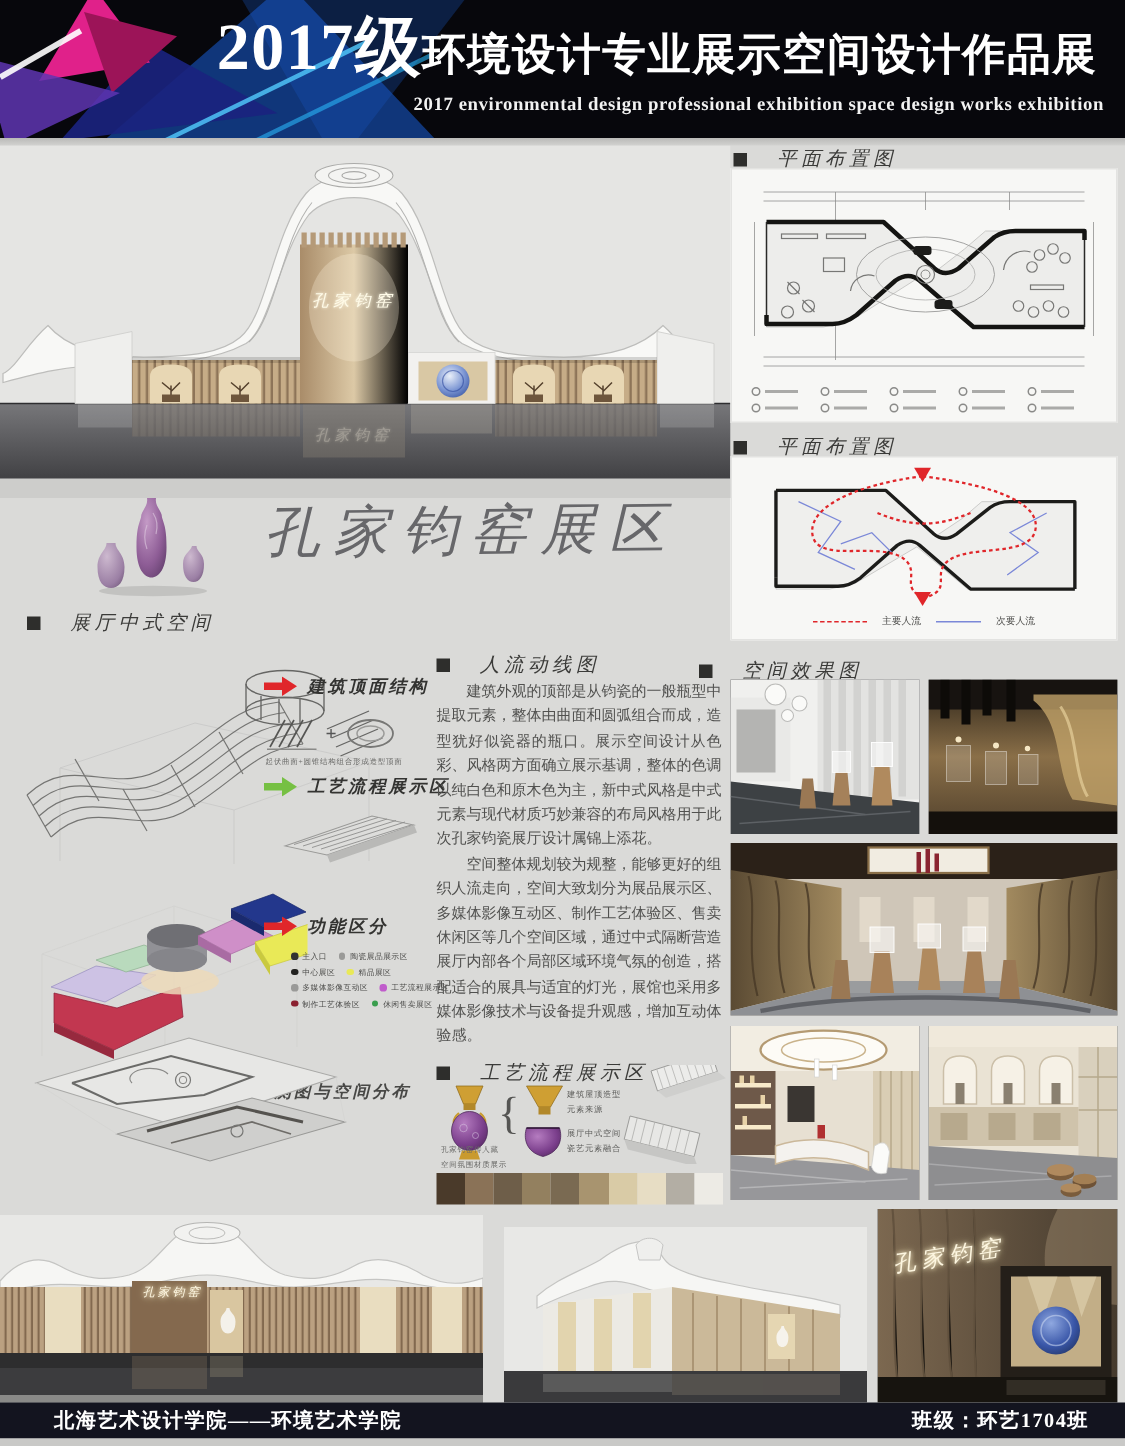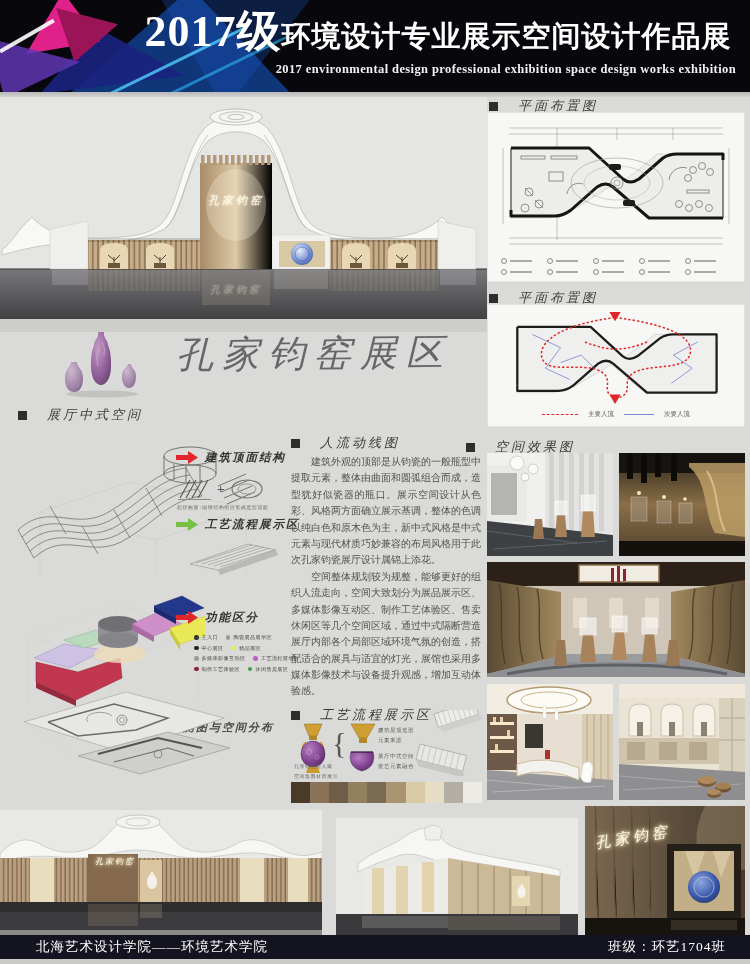--- a/index.html
+++ b/index.html
@@ -46,21 +46,21 @@
   .cl-red{width:36px;border-top:1.6px dashed #e0262a;}
   .cl-blue{width:30px;border-top:1px solid #7b88d8;}
   .cl-txt{font-size:6.5px;color:#4c4c4a;}
   
   .render{position:absolute;overflow:hidden;background:#777;}
   .render svg{display:block;}
   
   .sign{position:absolute;color:#fdf6e0;font-style:italic;white-space:nowrap;text-shadow:0 0 3px #fff6d8,0 0 6px #ffedb8;}
   
   #footer{position:absolute;left:0;top:935px;width:750px;height:24px;background:#13141f;color:#fff;}
-  .ft{position:absolute;top:0;line-height:24px;font-size:13.5px;font-weight:400;letter-spacing:1px;white-space:nowrap;}
+  .ft{position:absolute;top:0;line-height:24px;font-size:13.5px;font-weight:700;letter-spacing:1px;white-space:nowrap;}
   #bottom-strip{position:absolute;left:0;top:959px;width:750px;height:5px;background:#c9c9c7;}
 </style>
 </head>
 <body>
 
 <div id="poster">
 
   <div id="header">
     <div class="shape" style="left:150px;top:-20px;width:250px;height:130px;background:rgba(28,88,196,.30);clip-path:polygon(0 0,70% 0,30% 100%);"></div>
     <div class="shape" style="left:62px;top:-12px;width:235px;height:112px;background:rgba(23,84,190,.62);clip-path:polygon(0 100%,55% 0,100% 100%);"></div>

